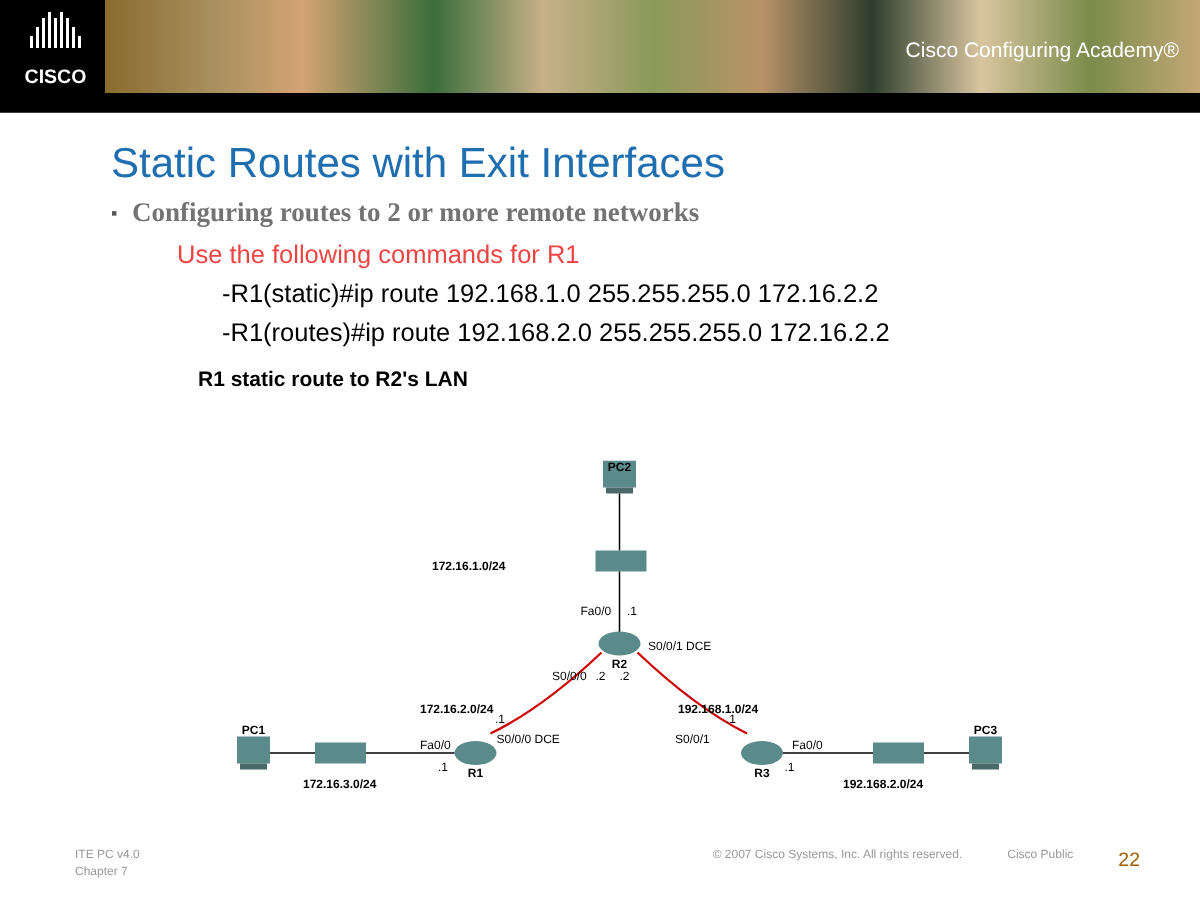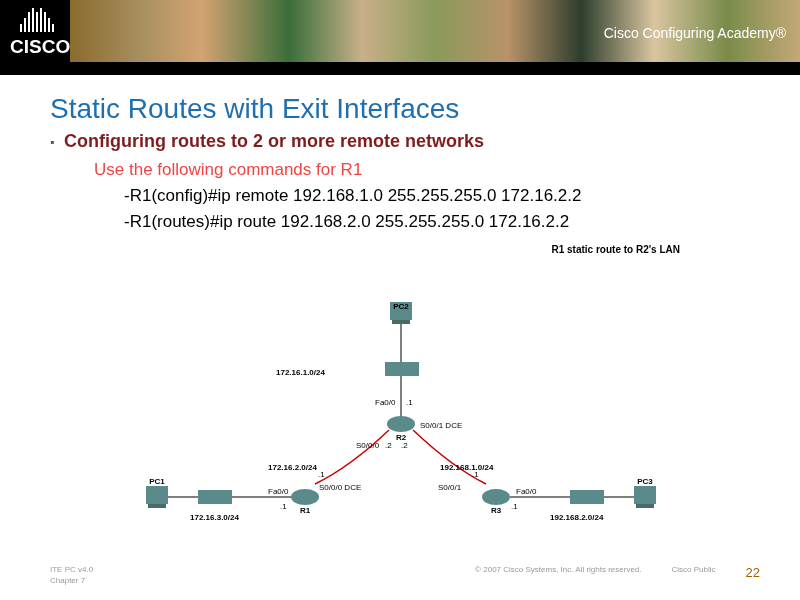--- a/index.html
+++ b/index.html
@@ -4,30 +4,30 @@
   <style>
     * { margin: 0; padding: 0; box-sizing: border-box; }
     body { width: 800px; height: 600px; font-family: Arial, sans-serif; background: #fff; position: relative; overflow: hidden; }
     .header-band { width: 100%; height: 75px; background: #000; position: relative; }
     .people-band { position: absolute; top: 0; left: 70px; right: 0; height: 62px; background: linear-gradient(90deg, #8b6b2e 0%, #a89060 10%, #d4a373 18%, #3a6e3a 30%, #c8b088 40%, #8a9a5b 50%, #b89268 60%, #2d3e2d 70%, #d9c5a0 80%, #7a8b4a 90%, #c4a878 100%); }
     .black-strip { position: absolute; left: 0; top: 62px; width: 100%; height: 13px; background: #000; }
     .logo-block { position: absolute; left: 10px; top: 8px; width: 54px; height: 58px; z-index: 2; }
     .logo-bars { position: absolute; top: 0; left: 50%; transform: translateX(-50%); display: flex; gap: 2px; align-items: flex-end; height: 24px; }
     .logo-bars span { width: 2px; background: #fff; display: block; }
     .bar-1 { height: 8px; } .bar-2 { height: 14px; } .bar-3 { height: 20px; } .bar-4 { height: 24px; } .bar-5 { height: 20px; } .bar-6 { height: 24px; } .bar-7 { height: 20px; } .bar-8 { height: 14px; } .bar-9 { height: 8px; }
-    .logo-text { position: absolute; bottom: 8px; width: 100%; text-align: center; color: #fff; font-size: 19px; font-weight: bold; letter-spacing: 0; margin-top: 28px; }
+    .logo-text { position: absolute; bottom: 8px; width: 100%; text-align: center; color: #fff; font-size: 13px; font-weight: bold; letter-spacing: 0; margin-top: 28px; }
     .academy { position: absolute; right: 14px; top: 25px; color: #fff; font-size: 14px; }
-    .content { padding: 18px 50px 0 50px; }
+    .content { padding: 18px 50px 0 74px; }
     .title { color: #1f6fb0; font-size: 28px; font-weight: normal; margin-bottom: 6px; }
-    .sub { color: #7f1d1d; font-size: 18px; font-weight: bold; margin-bottom: 8px; position: relative; padding-left: 14px; }
+    .sub { color: #737373; font-size: 18px; font-weight: bold; margin-bottom: 8px; position: relative; padding-left: 14px; font-family: Liberation Serif, serif; }
     .sub::before { content: "▪"; color: #555; position: absolute; left: 0; font-size: 12px; top: 4px; }
     .line1 { font-size: 17px; color: #ef4444; margin-left: 44px; margin-bottom: 6px; }
     .line2 { font-size: 17px; color: #000; margin-left: 74px; margin-bottom: 6px; }
     .diagram { width: 560px; margin: 12px auto 0; position: relative; }
-    .diag-title { text-align: right; font-weight: bold; font-size: 10px; margin-bottom: 10px; }
+    .diag-title { text-align: left; font-weight: bold; font-size: 14px; margin-bottom: 10px; }
     .svgwrap { width: 100%; height: 260px; position: relative; margin-top: 47px; }
     .router { fill: #5a8a8a; }
     .switch { fill: #5a8a8a; }
     .pc { fill: #5a8a8a; }
     .lbl { font-size: 8px; fill: #000; font-family: Arial; }
     .lbl-bold { font-weight: bold; }
     .wire { stroke: #000; stroke-width: 1; fill: none; }
     .wire-red { stroke: #cc0000; stroke-width: 1.5; fill: none; }
     .footer { position: absolute; bottom: 14px; left: 50px; right: 40px; display: flex; justify-content: space-between; font-size: 8px; color: #999; gap: 36px; }
     .footer .left { line-height: 1.3; }
@@ -54,21 +54,21 @@
     </div>
     <div class="logo-text">CISCO</div>
   </div>
   <div class="academy">Cisco Configuring Academy®</div>
 </div>
 
 <div class="content">
   <h1 class="title">Static Routes with Exit Interfaces</h1>
   <div class="sub">Configuring routes to 2 or more remote networks</div>
   <div class="line1">Use the following commands for R1</div>
-  <div class="line2">-R1(config)#ip remote 192.168.1.0 255.255.255.0 172.16.2.2</div>
+  <div class="line2">-R1(static)#ip route 192.168.1.0 255.255.255.0 172.16.2.2</div>
   <div class="line2">-R1(routes)#ip route 192.168.2.0 255.255.255.0 172.16.2.2</div>
 
   <div class="diagram">
     <div class="diag-title">R1 static route to R2's LAN</div>
     <div class="svgwrap">
       <svg width="560" height="240">
 
         <g class="pc">
             <rect x="270" y="0" width="22" height="18" fill="#5a8a8a"></rect>
             <rect x="272" y="18" width="18" height="4" fill="#4a6a6a"></rect>

